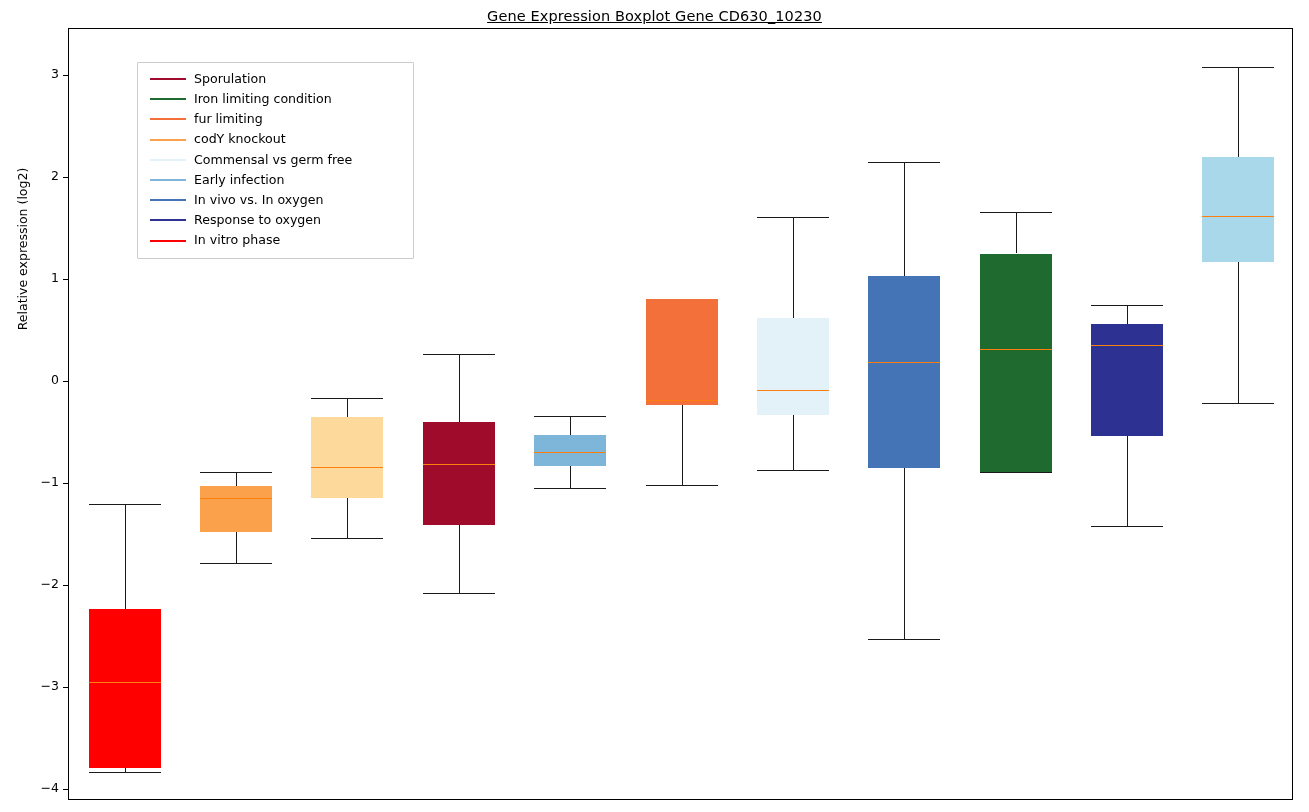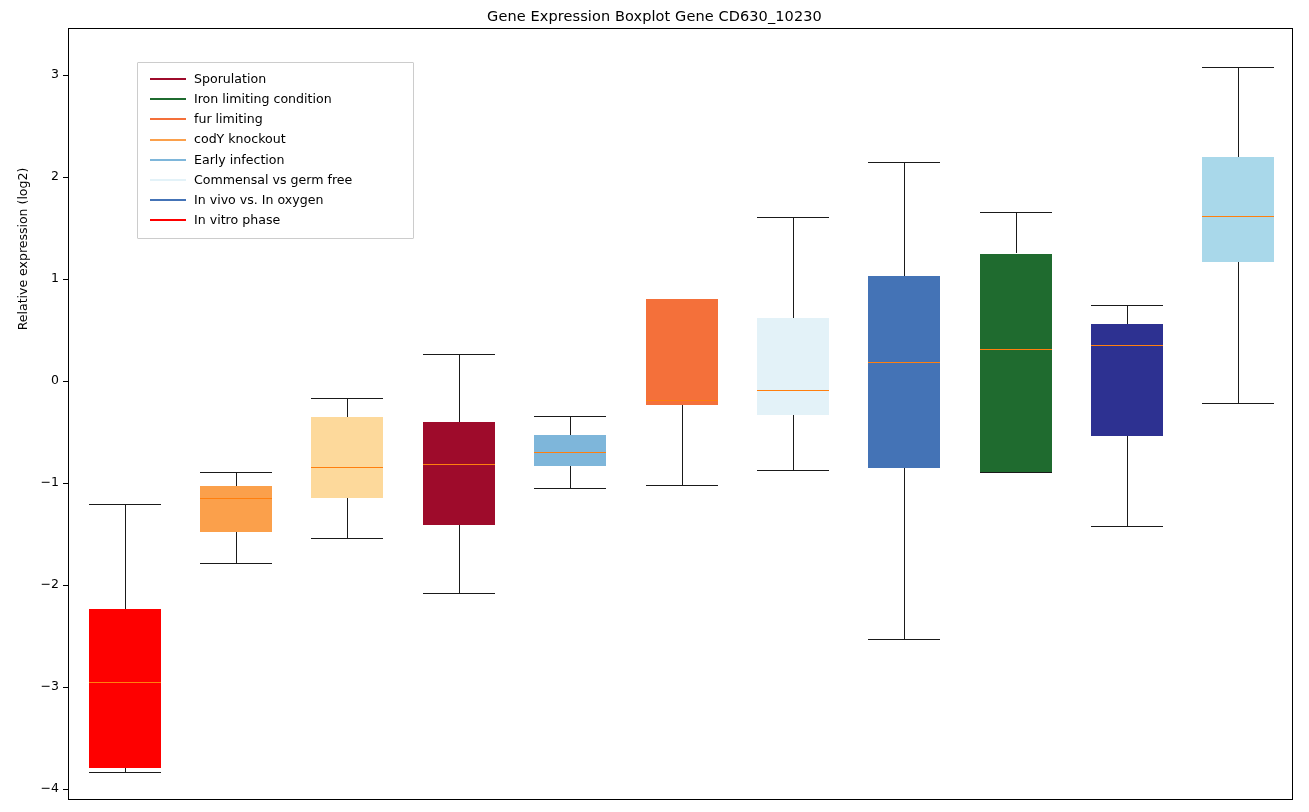--- a/index.html
+++ b/index.html
@@ -1,21 +1,21 @@
 <!DOCTYPE html>
 <html><head>
 <meta charset="utf-8">
 <style>
   html,body{margin:0;padding:0;background:#ffffff;}
   body{width:1309px;height:812px;font-family:"DejaVu Sans","Liberation Sans",sans-serif;}
   #fig{position:relative;width:1309px;height:812px;overflow:hidden;background:#fff;}
 
   #title{
     position:absolute;left:0;top:8px;width:1309px;text-align:center;
-    font-size:14.5px;color:#000;letter-spacing:0.1px;
+    font-size:14.5px;color:#000;letter-spacing:0.1px;text-decoration:underline;
   }
 
   
   #plot{
     position:absolute;left:68px;top:28px;width:1225px;height:772px;
     border:1.1px solid #000;box-sizing:border-box;background:transparent;
   }
 
   #ylabel{
     position:absolute;left:-54px;top:340px;width:240px;
@@ -171,31 +171,35 @@
         </div>
         <div class="legrow">
           <span class="legline" style="border-top-color: rgb(244, 112, 58);"></span>
           <span class="legtext">fur limiting</span>
         </div>
         <div class="legrow">
           <span class="legline" style="border-top-color: rgb(251, 160, 75);"></span>
           <span class="legtext">codY knockout</span>
         </div>
         <div class="legrow">
+          <span class="legline" style="border-top-color: rgb(227, 242, 248);"></span>
+          <span class="legtext">Commensal vs germ free</span>
+        </div>
+        <div class="legrow">
           <span class="legline" style="border-top-color: rgb(126, 182, 218);"></span>
           <span class="legtext">Early infection</span>
         </div>
         <div class="legrow">
-          <span class="legline" style="border-top-color: rgb(227, 242, 248);"></span>
-          <span class="legtext">Commensal vs germ free</span>
-        </div>
-        <div class="legrow">
           <span class="legline" style="border-top-color: rgb(68, 115, 182);"></span>
           <span class="legtext">In vivo vs. In oxygen</span>
         </div>
         <div class="legrow">
+          <span class="legline" style="border-top-color: rgb(45, 49, 145);"></span>
+          <span class="legtext">Response to oxygen</span>
+        </div>
+        <div class="legrow">
           <span class="legline" style="border-top-color: rgb(254, 0, 0);"></span>
           <span class="legtext">In vitro phase</span>
         </div>
       </div>
   </div>
 
 </div>
 
 </body></html>

